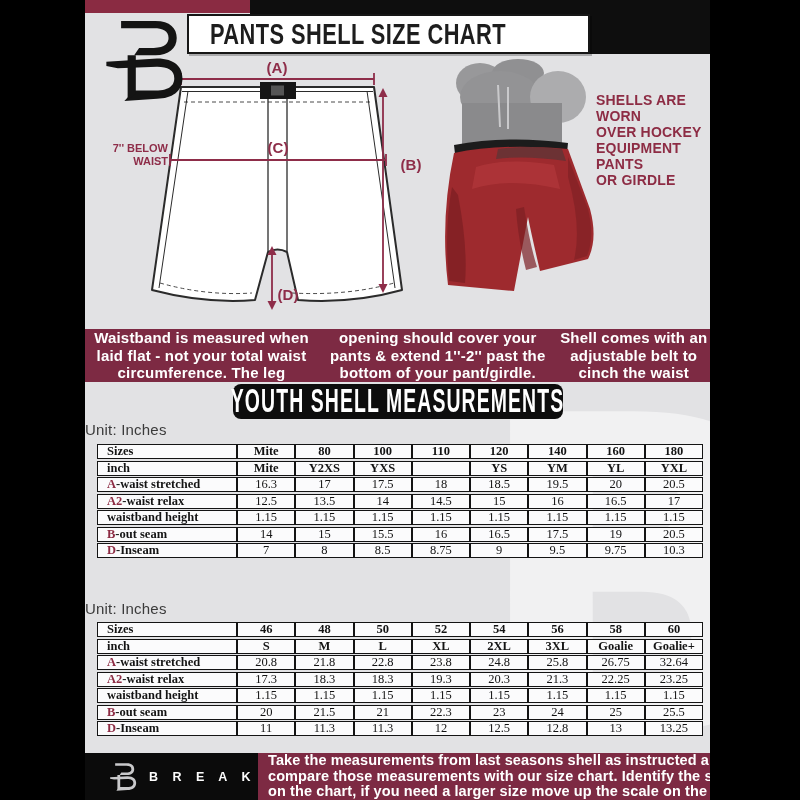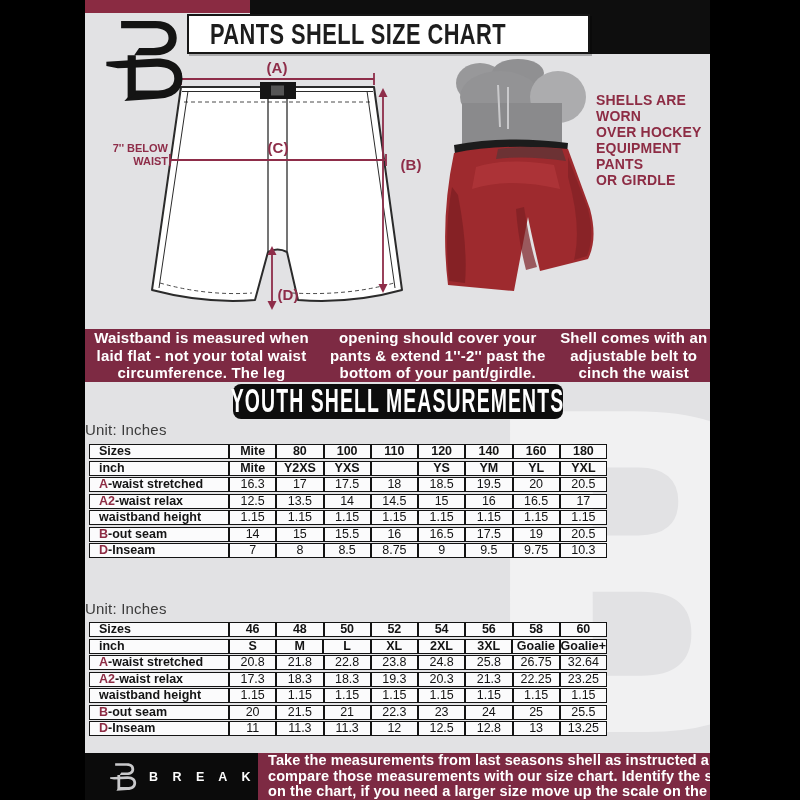--- a/index.html
+++ b/index.html
@@ -54,21 +54,21 @@
   }
   .sec-banner .t{
     display:inline-block;transform:scale(0.72,1.22);font-size:27px;font-weight:bold;
     color:#fff;letter-spacing:1.5px;white-space:nowrap;
   }
   .unit{
     position:absolute;left:0;width:625px;text-align:left;z-index:2;
     font-size:15px;color:#3b3b3b;letter-spacing:0.2px;
   }
   
-  .meas-table{position:absolute;left:4px;width:518px;z-index:2;}
+  .meas-table{position:absolute;left:12px;width:606px;z-index:2;font-family:Liberation Serif, serif;}
   .t-row{
     display:flex;height:13px;background:#fbfbfc;
     border:1.5px solid #141414;margin-bottom:1.5px;
   }
   .t-cell{
     display:flex;align-items:center;justify-content:center;
     font-size:12.5px;line-height:13px;color:#141414;
     border-right:2px solid #141414;box-sizing:border-box;
   }
   .t-cell:last-child{border-right:none;}

